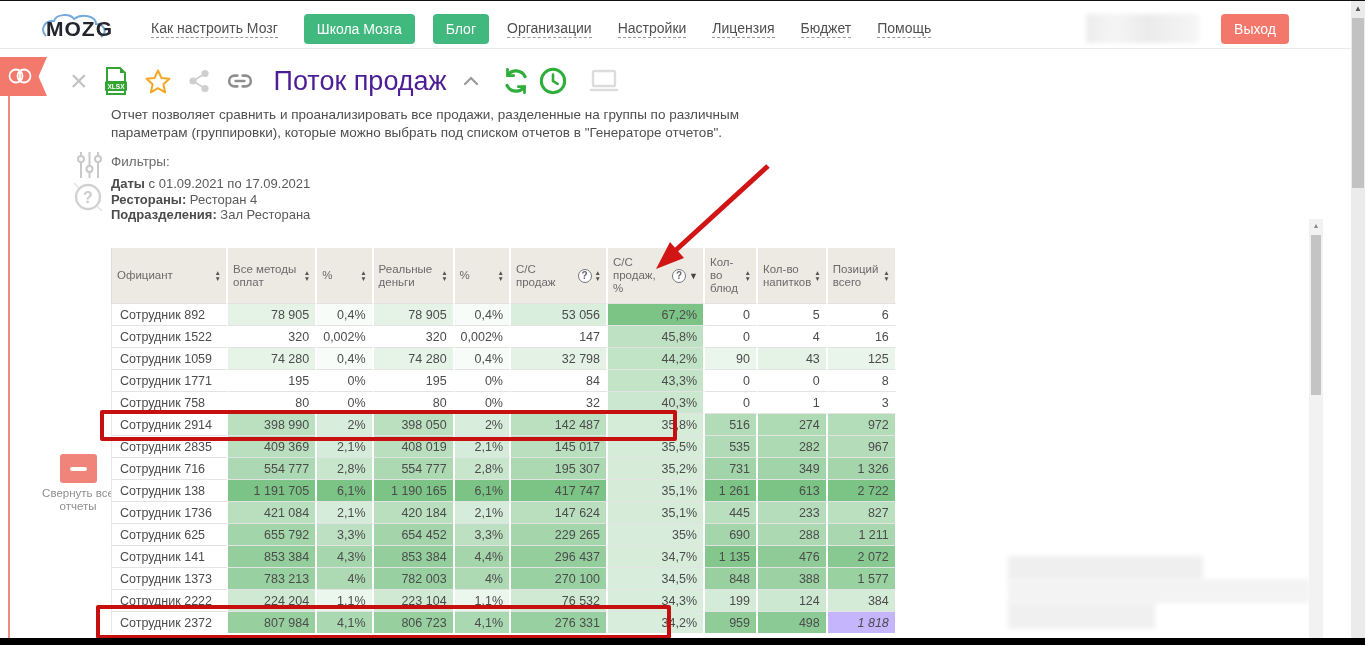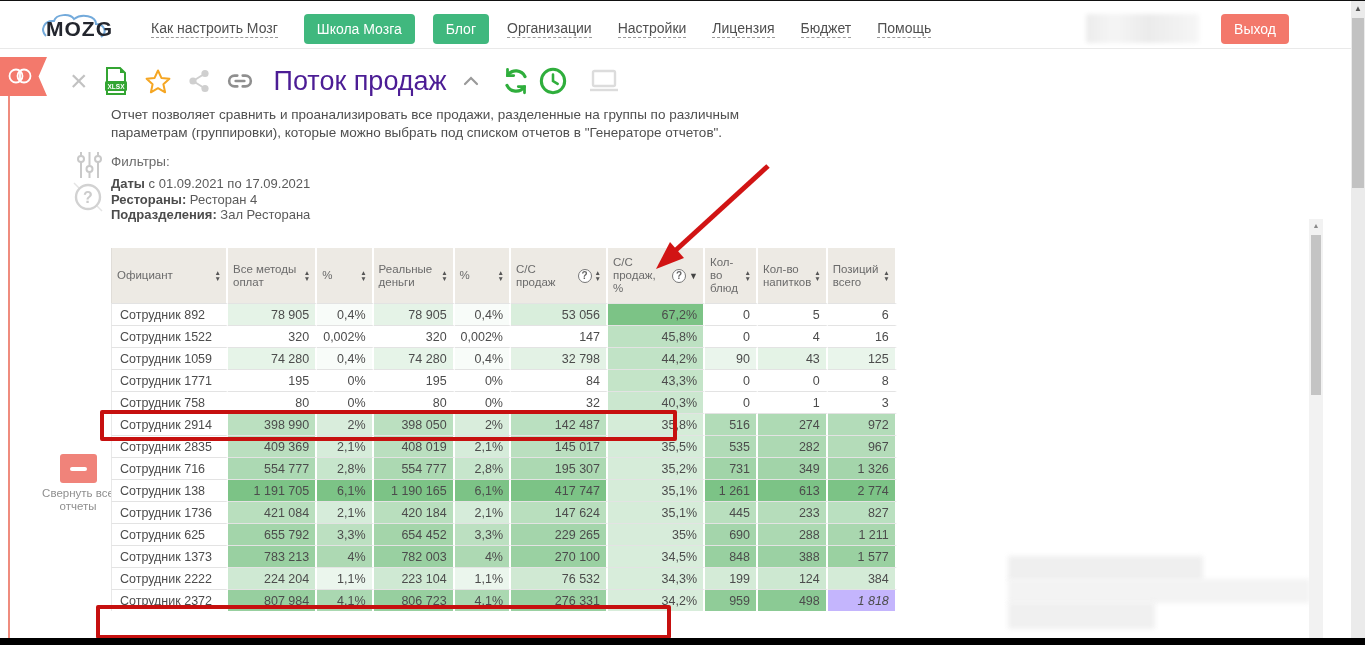--- a/index.html
+++ b/index.html
@@ -421,21 +421,21 @@
           <tr>
             <td class="name">Сотрудник 138</td>
             <td style="background-color: rgb(124, 195, 134);">1 191 705</td>
             <td style="background-color: rgb(124, 195, 134);">6,1%</td>
             <td style="background-color: rgb(124, 195, 134);">1 190 165</td>
             <td style="background-color: rgb(124, 195, 134);">6,1%</td>
             <td style="background-color: rgb(124, 195, 134);">417 747</td>
             <td style="background-color: rgb(214, 236, 217);">35,1%</td>
             <td style="background-color: rgb(124, 195, 134);">1 261</td>
             <td style="background-color: rgb(124, 195, 134);">613</td>
-            <td style="background-color: rgb(124, 195, 134);">2 774</td>
+            <td style="background-color: rgb(124, 195, 134);">2 722</td>
           </tr>
           <tr>
             <td class="name">Сотрудник 1736</td>
             <td style="background-color: rgb(185, 223, 190);">421 084</td>
             <td style="background-color: rgb(214, 236, 218);">2,1%</td>
             <td style="background-color: rgb(185, 223, 190);">420 184</td>
             <td style="background-color: rgb(214, 236, 218);">2,1%</td>
             <td style="background-color: rgb(185, 223, 190);">147 624</td>
             <td style="background-color: rgb(214, 236, 217);">35,1%</td>
             <td style="background-color: rgb(185, 223, 190);">445</td>
@@ -448,20 +448,32 @@
             <td style="background-color: rgb(188, 224, 193);">3,3%</td>
             <td style="background-color: rgb(164, 213, 170);">654 452</td>
             <td style="background-color: rgb(188, 224, 193);">3,3%</td>
             <td style="background-color: rgb(164, 213, 171);">229 265</td>
             <td style="background-color: rgb(215, 236, 218);">35%</td>
             <td style="background-color: rgb(164, 213, 171);">690</td>
             <td style="background-color: rgb(172, 217, 178);">288</td>
             <td style="background-color: rgb(169, 215, 175);">1 211</td>
           </tr>
           <tr>
+            <td class="name">Сотрудник 141</td>
+            <td style="background-color: rgb(148, 206, 156);">853 384</td>
+            <td style="background-color: rgb(166, 214, 173);">4,3%</td>
+            <td style="background-color: rgb(148, 206, 156);">853 384</td>
+            <td style="background-color: rgb(164, 213, 171);">4,4%</td>
+            <td style="background-color: rgb(148, 206, 157);">296 437</td>
+            <td style="background-color: rgb(215, 237, 218);">34,7%</td>
+            <td style="background-color: rgb(132, 199, 141);">1 135</td>
+            <td style="background-color: rgb(142, 203, 151);">476</td>
+            <td style="background-color: rgb(136, 200, 145);">2 072</td>
+          </tr>
+          <tr>
             <td class="name">Сотрудник 1373</td>
             <td style="background-color: rgb(153, 208, 161); padding-left: 36px;">783 213</td>
             <td style="background-color: rgb(173, 217, 179);">4%</td>
             <td style="background-color: rgb(153, 208, 161);">782 003</td>
             <td style="background-color: rgb(173, 217, 179);">4%</td>
             <td style="background-color: rgb(154, 209, 162);">270 100</td>
             <td style="background-color: rgb(216, 237, 219);">34,5%</td>
             <td style="background-color: rgb(152, 208, 160);">848</td>
             <td style="background-color: rgb(155, 209, 163);">388</td>
             <td style="background-color: rgb(154, 209, 161);">1 577</td>

